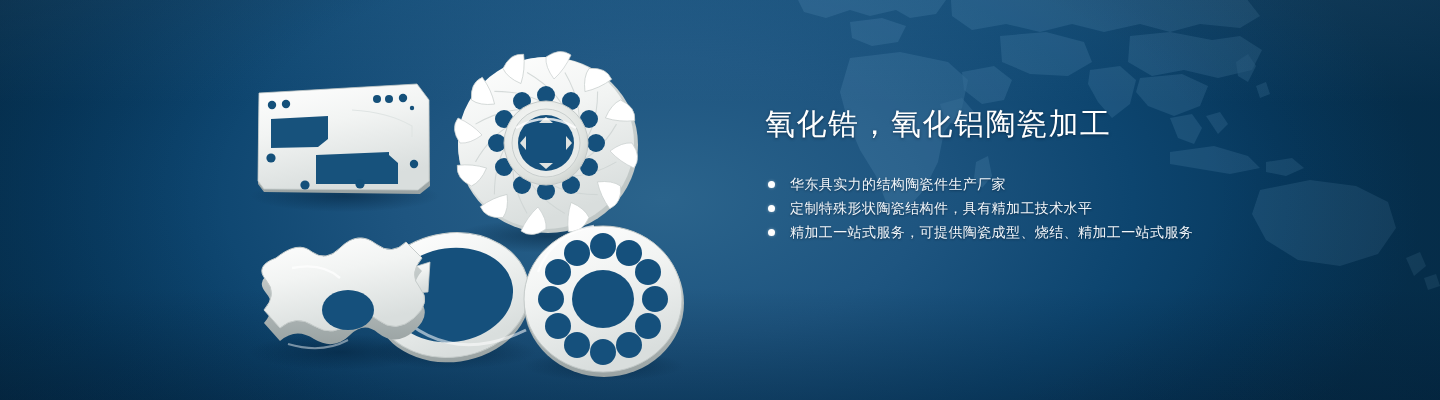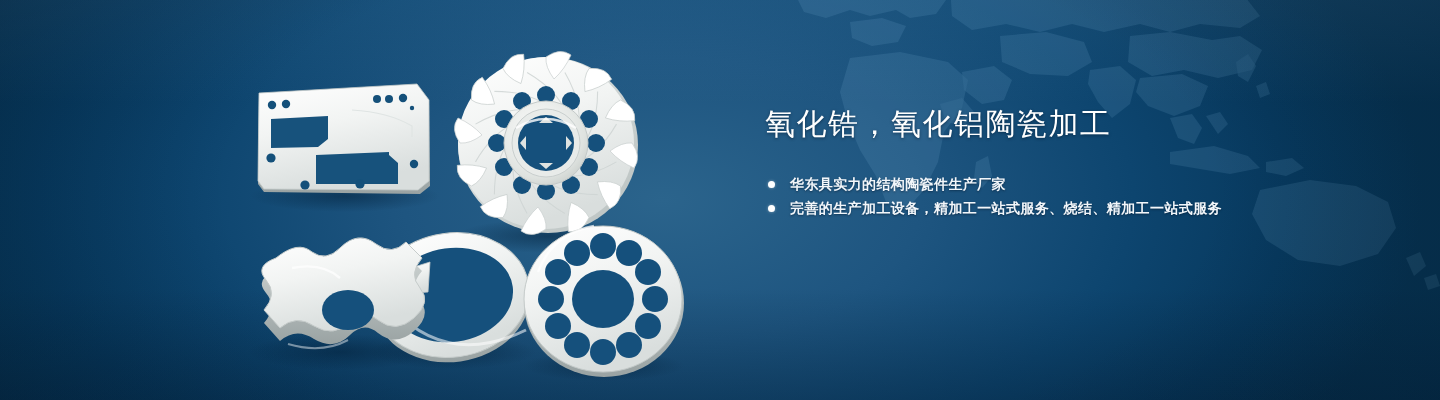--- a/index.html
+++ b/index.html
@@ -51,21 +51,20 @@
     line-height:40px;
     letter-spacing:1.5px;
     font-weight:400;
     text-shadow:0 1px 3px rgba(0,20,40,.55);
     white-space:nowrap;
   }
   .bullets{
     list-style:none;
     margin:28px 0 10px 3px;
     padding:0;
-    font-weight:bold;
   }
   .bullets li{
     position:relative;
     padding-left:22px;
     color:#f2f6fa;
     font-size:14px;
     line-height:24px;
     letter-spacing:.4px;
     white-space:nowrap;
     text-shadow:0 1px 2px rgba(0,18,36,.5);
@@ -319,18 +318,22 @@
   <div class="copy">
     <div class="headline">氧化锆，氧化铝陶瓷加工</div>
 
     <ul class="bullets">
       <li>
         <span class="dot"></span>
         <span>华东具实力的结构陶瓷件生产厂家</span>
       </li>
       <li>
         <span class="dot"></span>
-        <span>完善的生产加工设备，精加工一站式服务、烧结、精加工一站式服务</span>
+        <span>定制特殊形状陶瓷结构件，具有精加工技术水平</span>
+      </li>
+      <li>
+        <span class="dot"></span>
+        <span>精加工一站式服务，可提供陶瓷成型、烧结、精加工一站式服务</span>
       </li>
     </ul>
   </div>
 
 </div>
 
 </body></html>

